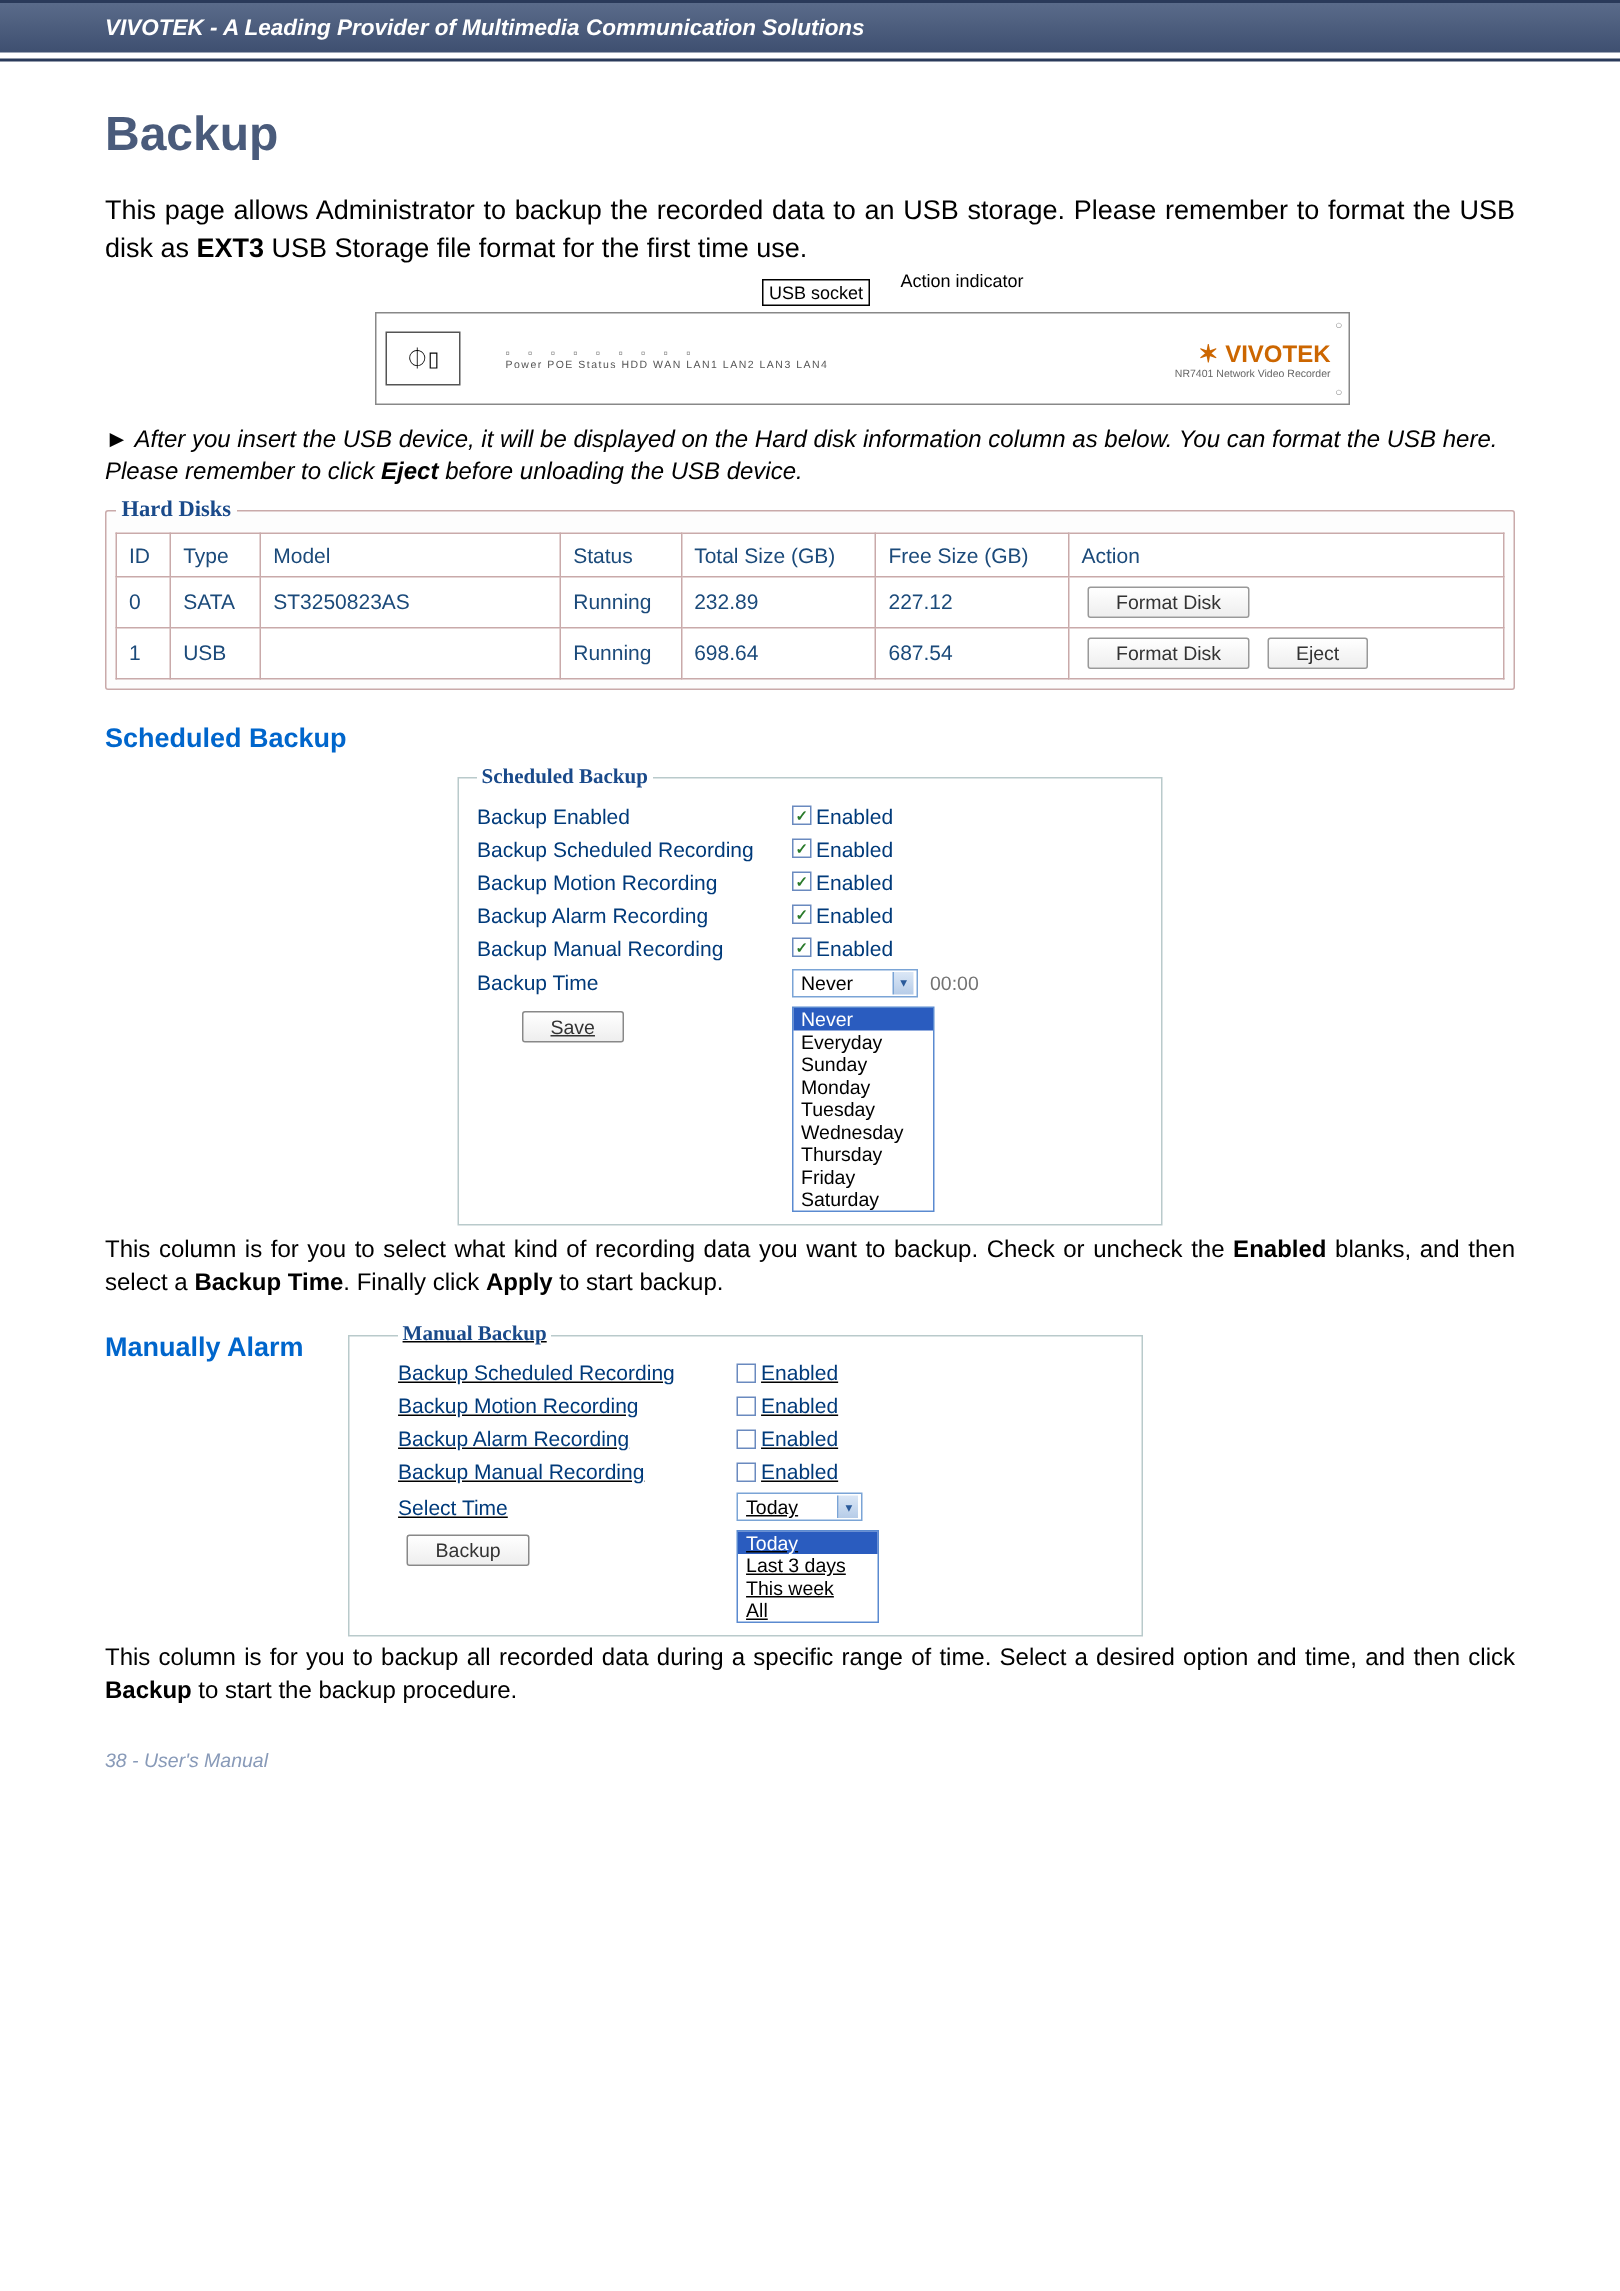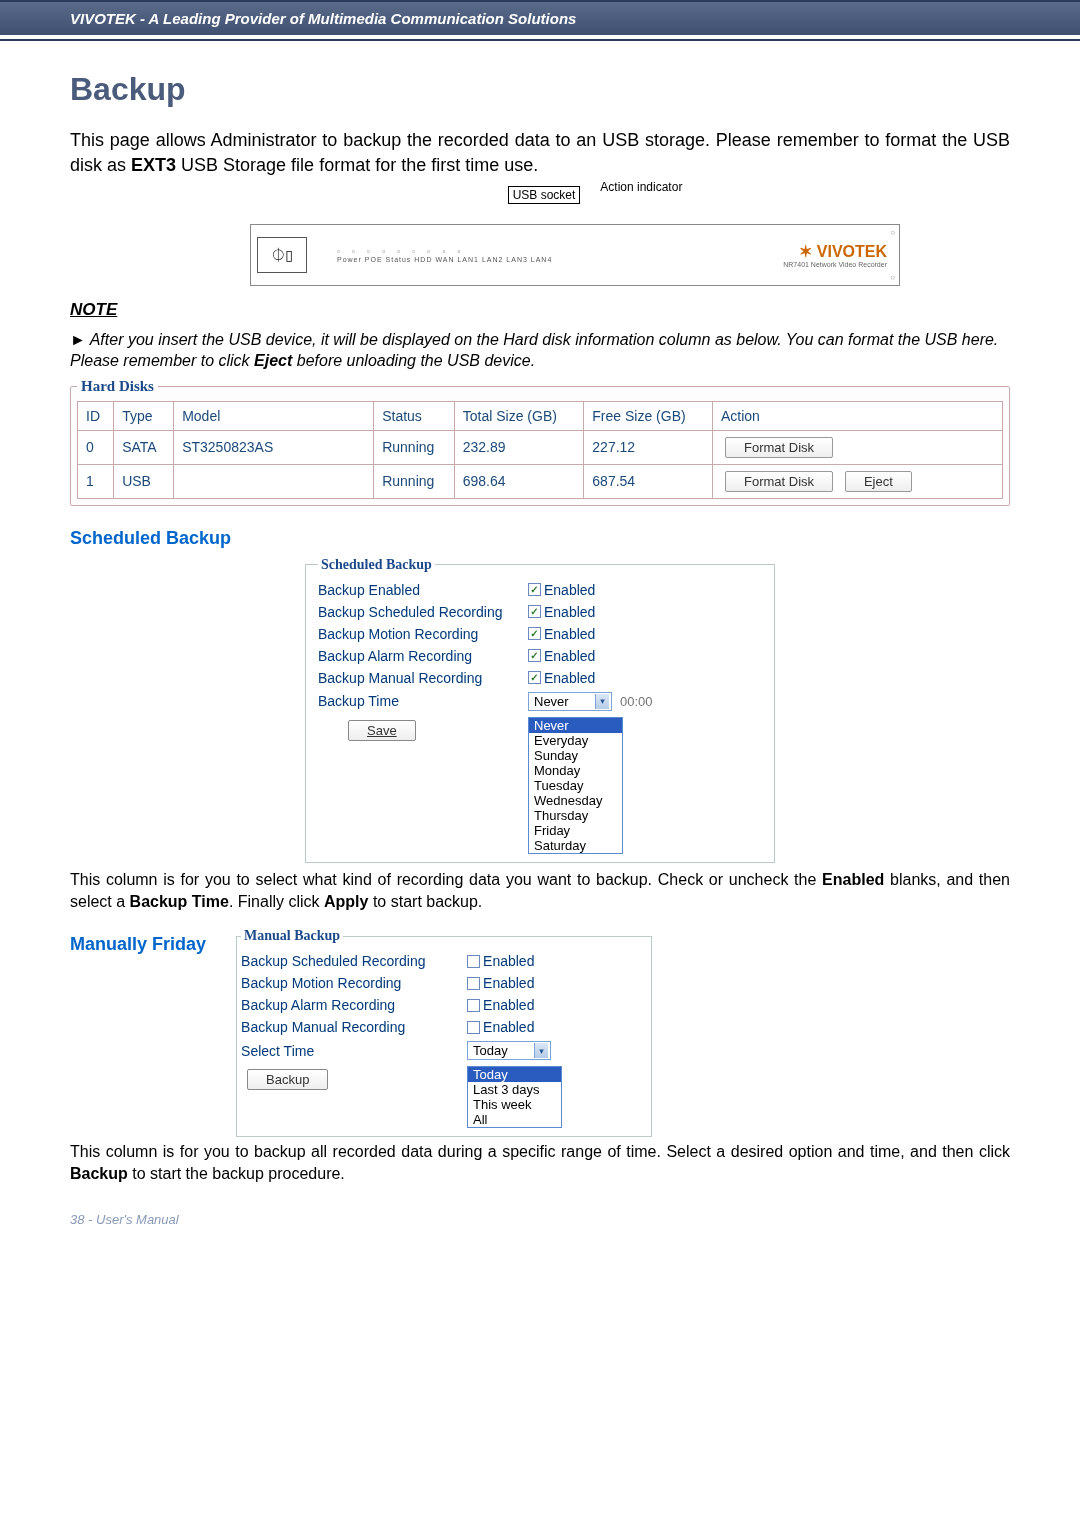--- a/index.html
+++ b/index.html
@@ -35,21 +35,21 @@
     font-size: 18px;
     text-align: justify;
     line-height: 1.4;
     margin-bottom: 8px;
   }
   .device-fig {
     display: flex;
     align-items: center;
     justify-content: center;
     gap: 20px;
-    margin: 0 auto 20px auto;
+    margin: 0 auto 4px auto;
     padding-left: 110px;
   }
   .usb-box {
     border: 1px solid #000;
     font-size: 12px;
     padding: 1px 4px;
     display: inline-block;
   }
   .device-panel {
     border: 1px solid #888;
@@ -93,21 +93,21 @@
   h2.section-blue { color:#0066cc; font-size:18px; margin: 22px 0 8px 0; font-weight:bold;}
 
   .config-fieldset {
     border: 1px solid #b9cacb;
     width: 470px;
     margin: 0 auto 6px auto;
     padding: 6px 12px 8px 12px;
     background: #fff;
     position: relative;
   }
-  .config-fieldset.slim { width: 416px; padding-left:4px;}
+  .config-fieldset.slim { width: 530px; padding-left:32px;text-decoration:underline;}
   .config-legend {
     color:#1a4a8a; font-weight:bold; font-size:14px;
     font-family: Georgia, serif;
     padding: 0 3px;
   }
   .cfg-row { display: flex; align-items: center; font-size: 14px; color:#003a7a; padding: 3px 0;}
   .cfg-label { width: 210px; }
   .cfg-check { display:flex; align-items:center; gap:3px; color:#003a7a;}
   .checkbox {
     width:13px; height:13px; border:1px solid #6a8abf; background:#fff; display:inline-flex; align-items:center; justify-content:center; font-size:10px; color:#2a7a2a;
@@ -168,21 +168,20 @@
     <div class="leds">
       <div class="leds-row">▫ ▫ ▫ ▫ ▫ ▫ ▫ ▫ ▫</div>
       <div class="leds-labels">Power POE Status HDD WAN LAN1 LAN2 LAN3 LAN4</div>
     </div>
     <div class="brand">
       <span>✶ <span>VIVOTEK</span></span>
       <span class="brand-sub">NR7401 Network Video Recorder</span>
     </div>
   </div>
 
-  <p class="note-underline">NOTE</p>
   <p class="note-body">
     <span class="arrow">►</span><span> After you insert the USB device, it will be displayed on the Hard disk information column as below. You can format the USB here. Please remember to click </span><strong>Eject</strong><span> before unloading the USB device.</span>
   </p>
 
   <fieldset class="hd-fieldset">
     <legend class="hd-legend">Hard Disks</legend>
     <table class="hd-table">
       <thead>
         <tr>
           <th>ID</th>
@@ -283,21 +282,21 @@
       <div class="opt">Friday</div>
       <div class="opt">Saturday</div>
     </div>
   </fieldset>
 
   <p class="body-text">
     <span>This column is for you to select what kind of recording data you want to backup. Check or uncheck the </span><strong>Enabled</strong><span> blanks, and then select a </span><strong>Backup Time</strong><span>. Finally click </span><strong>Apply</strong><span> to start backup.</span>
   </p>
 
   <div class="flex-row-top" style="margin-top:16px;">
-    <h2 class="section-blue" style="margin-top:6px;">Manually Friday</h2>
+    <h2 class="section-blue" style="margin-top:6px;">Manually Alarm</h2>
 
     <fieldset class="config-fieldset slim" style="margin:0;">
       <legend class="config-legend">Manual Backup</legend>
       <div class="cfg-row">
         <span class="cfg-label" style="width:226px;">Backup Scheduled Recording</span>
         <span class="cfg-check">
             <span class="checkbox"></span>
             <span>Enabled</span>
           </span>
       </div>

